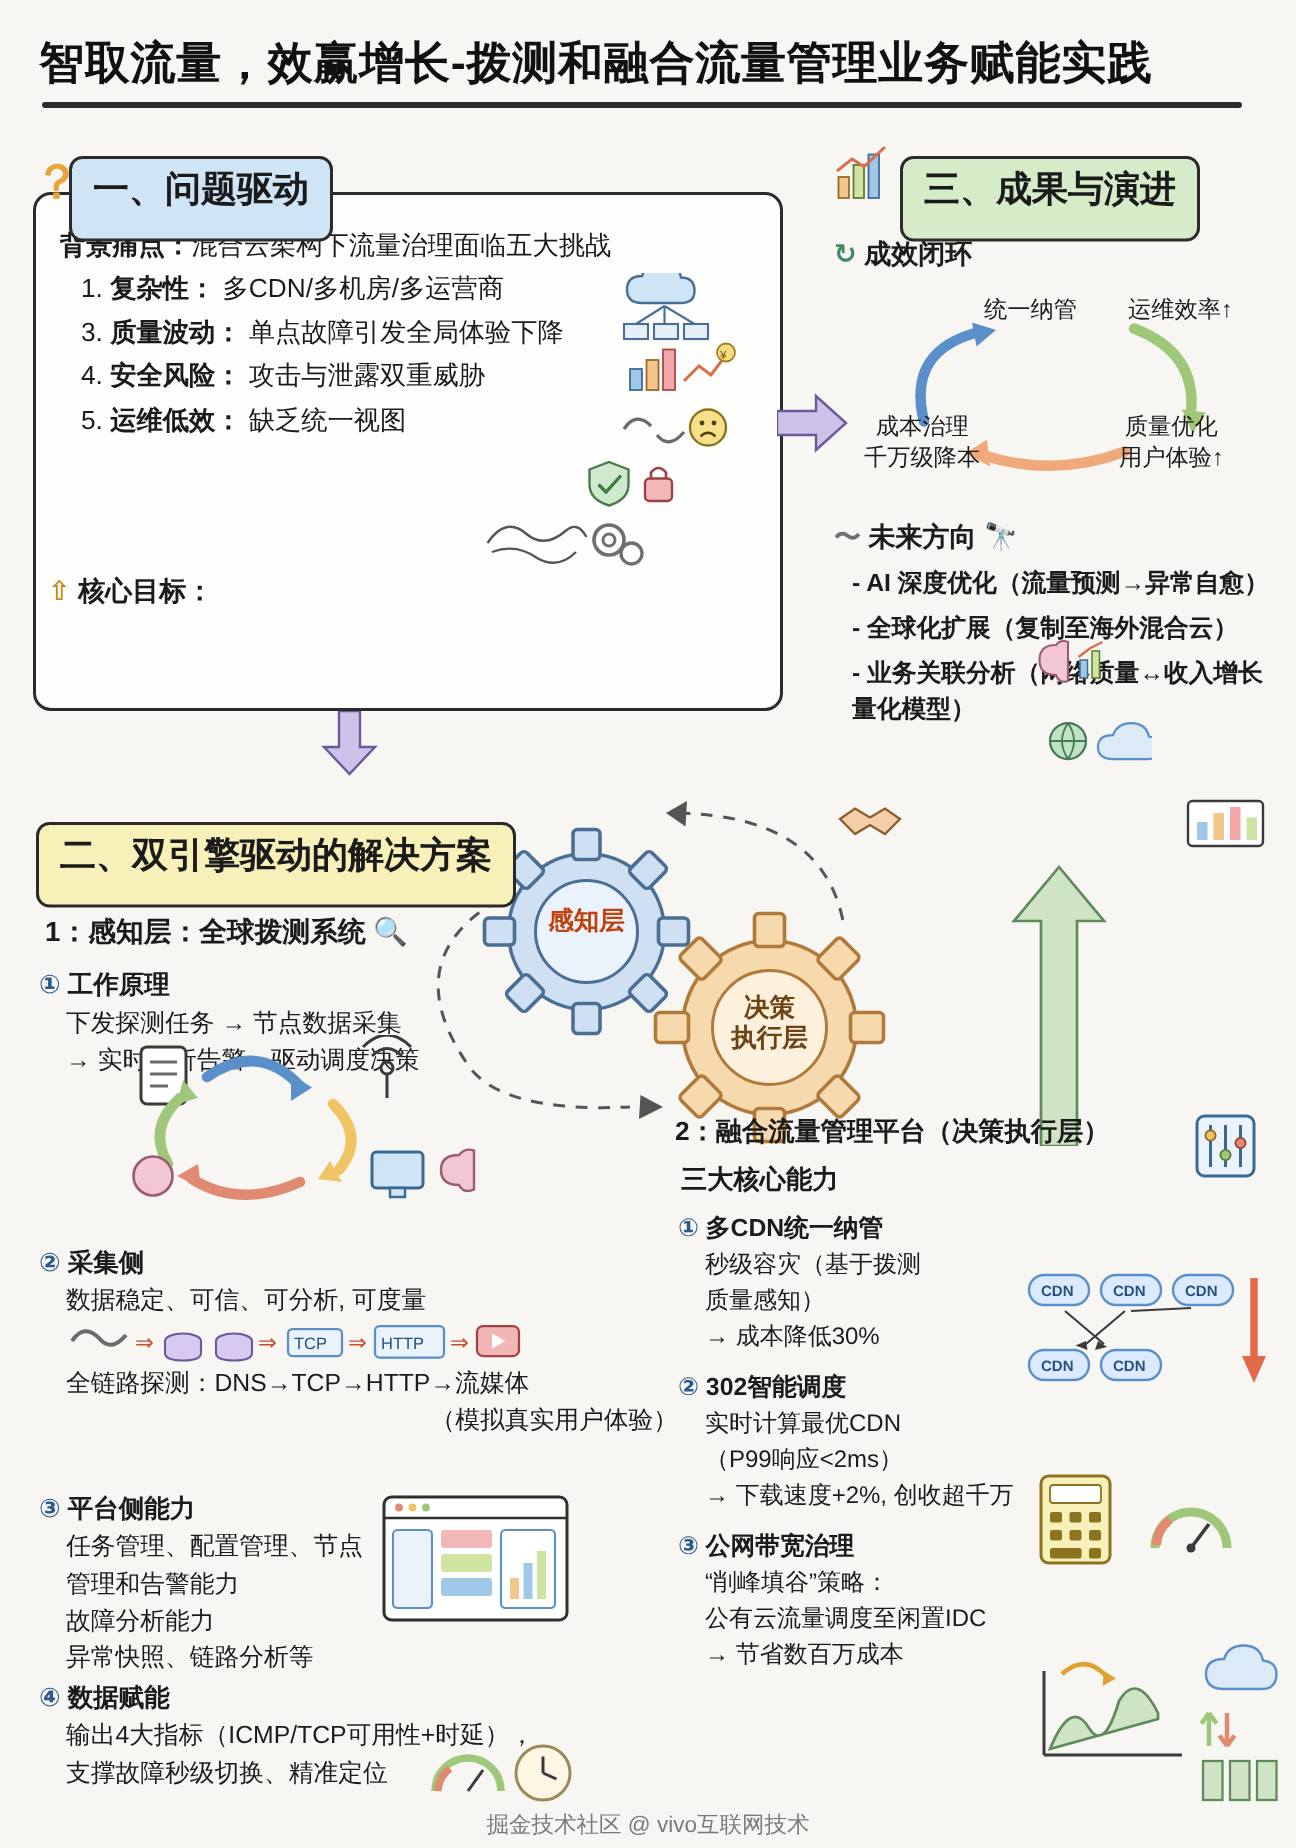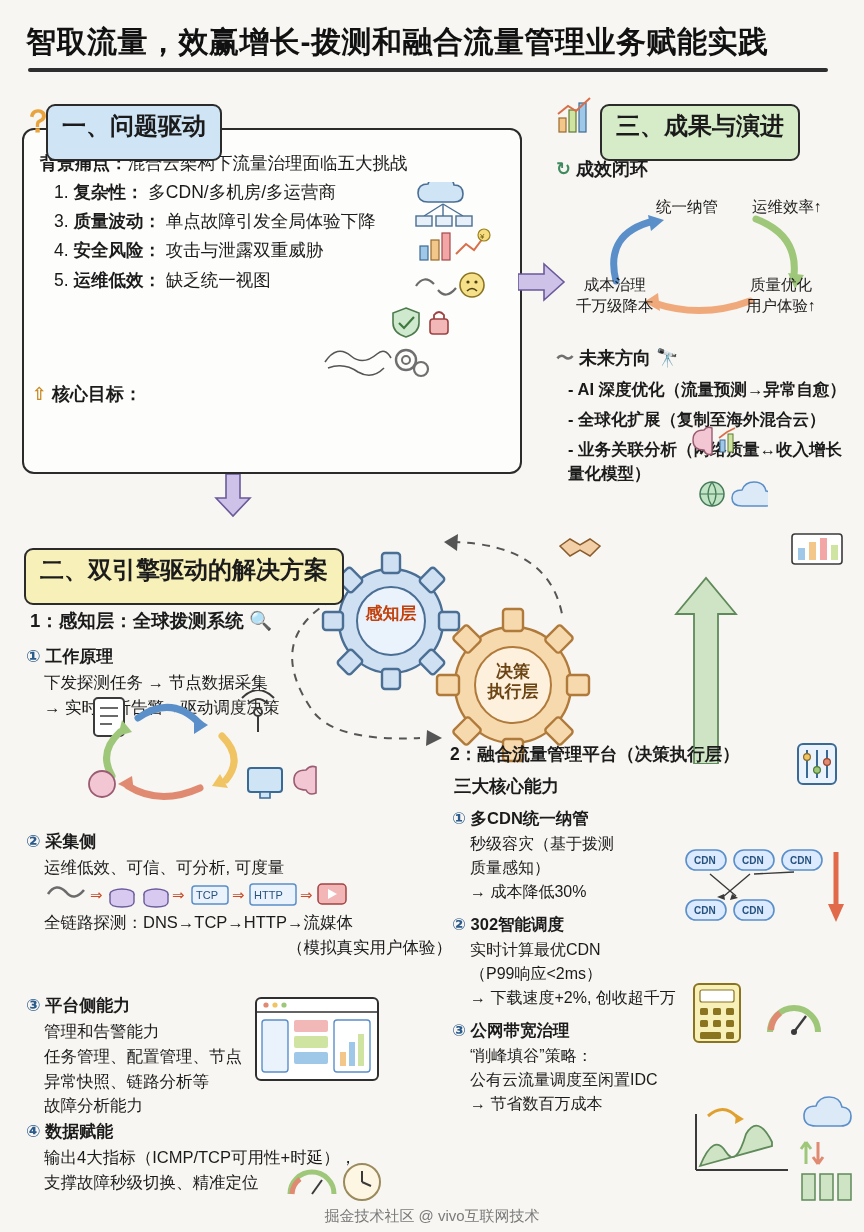--- a/index.html
+++ b/index.html
@@ -351,21 +351,21 @@
     <rect x="176" y="78" width="34" height="24" rx="3" fill="#cfe4f5" stroke="#3a6a94" stroke-width="2"></rect>
     <path d="M188 102 h10 v6 h-10z" fill="#cfe4f5" stroke="#3a6a94" stroke-width="1.6"></path>
     <path d="M234 80 q-12 0 -12 10 q0 10 12 10 q3 6 10 3 v-26 q-6 -2 -10 3z" fill="#f3c6d4" stroke="#9a5c72" stroke-width="1.6"></path>
   </svg>
 
   <div style="position:absolute; left:22px; top:818px; width:420px;">
     <div class="num-item">
       <span style="color:#2b5a8c;">②</span>
       <span>采集侧</span>
     </div>
-    <div class="sub-txt">运维低效、可信、可分析, 可度量</div>
+    <div class="sub-txt">数据稳定、可信、可分析, 可度量</div>
   </div>
 
   <svg class="ill" style="left:44px; top:876px;" width="330" height="34">
     <path d="M4 18 q8 -12 18 -2 q8 10 18 -2" stroke="#6b6b6b" stroke-width="2.6" fill="none"></path>
     <text x="46" y="24" font-size="15" fill="#c94f2e">⇒</text>
     <ellipse cx="78" cy="18" rx="12" ry="5" fill="#d7c9ef" stroke="#6a5a9b" stroke-width="1.4"></ellipse>
     <path d="M66 18 v8 q0 5 12 5 q12 0 12 -5 v-8" fill="#d7c9ef" stroke="#6a5a9b" stroke-width="1.4"></path>
     <ellipse cx="112" cy="18" rx="12" ry="5" fill="#d7c9ef" stroke="#6a5a9b" stroke-width="1.4"></ellipse>
     <path d="M100 18 v8 q0 5 12 5 q12 0 12 -5 v-8" fill="#d7c9ef" stroke="#6a5a9b" stroke-width="1.4"></path>
     <text x="128" y="24" font-size="15" fill="#c94f2e">⇒</text>
@@ -382,24 +382,24 @@
   <div style="position:absolute; left:22px; top:910px; width:430px;">
     <div class="sub-txt">全链路探测：DNS→TCP→HTTP→流媒体</div>
     <div class="sub-txt" style="margin-left:60px;text-align:right;">（模拟真实用户体验）</div>
   </div>
 
   <div style="position:absolute; left:22px; top:982px; width:300px;">
     <div class="num-item">
       <span style="color:#2b5a8c;">③</span>
       <span>平台侧能力</span>
     </div>
+    <div class="sub-txt">任务管理、配置管理、节点</div>
     <div class="sub-txt">管理和告警能力</div>
-    <div class="sub-txt">任务管理、配置管理、节点</div>
+    <div class="sub-txt">故障分析能力</div>
     <div class="sub-txt">异常快照、链路分析等</div>
-    <div class="sub-txt">故障分析能力</div>
   </div>
 
   <svg class="ill" style="left:254px; top:996px;" width="126" height="86">
     <rect x="2" y="2" width="122" height="82" rx="5" fill="#fff" stroke="#2f2f2f" stroke-width="2"></rect>
     <line x1="2" y1="16" x2="124" y2="16" stroke="#2f2f2f" stroke-width="1.6"></line>
     <circle cx="12" cy="9" r="2.6" fill="#e08a72"></circle>
     <circle cx="21" cy="9" r="2.6" fill="#f0c463"></circle>
     <circle cx="30" cy="9" r="2.6" fill="#9ec77a"></circle>
     <rect x="8" y="24" width="26" height="52" rx="3" fill="#eaf2fb" stroke="#5b8fc9" stroke-width="1.4"></rect>
     <rect x="40" y="24" width="34" height="12" rx="2" fill="#f2b8b8"></rect>

